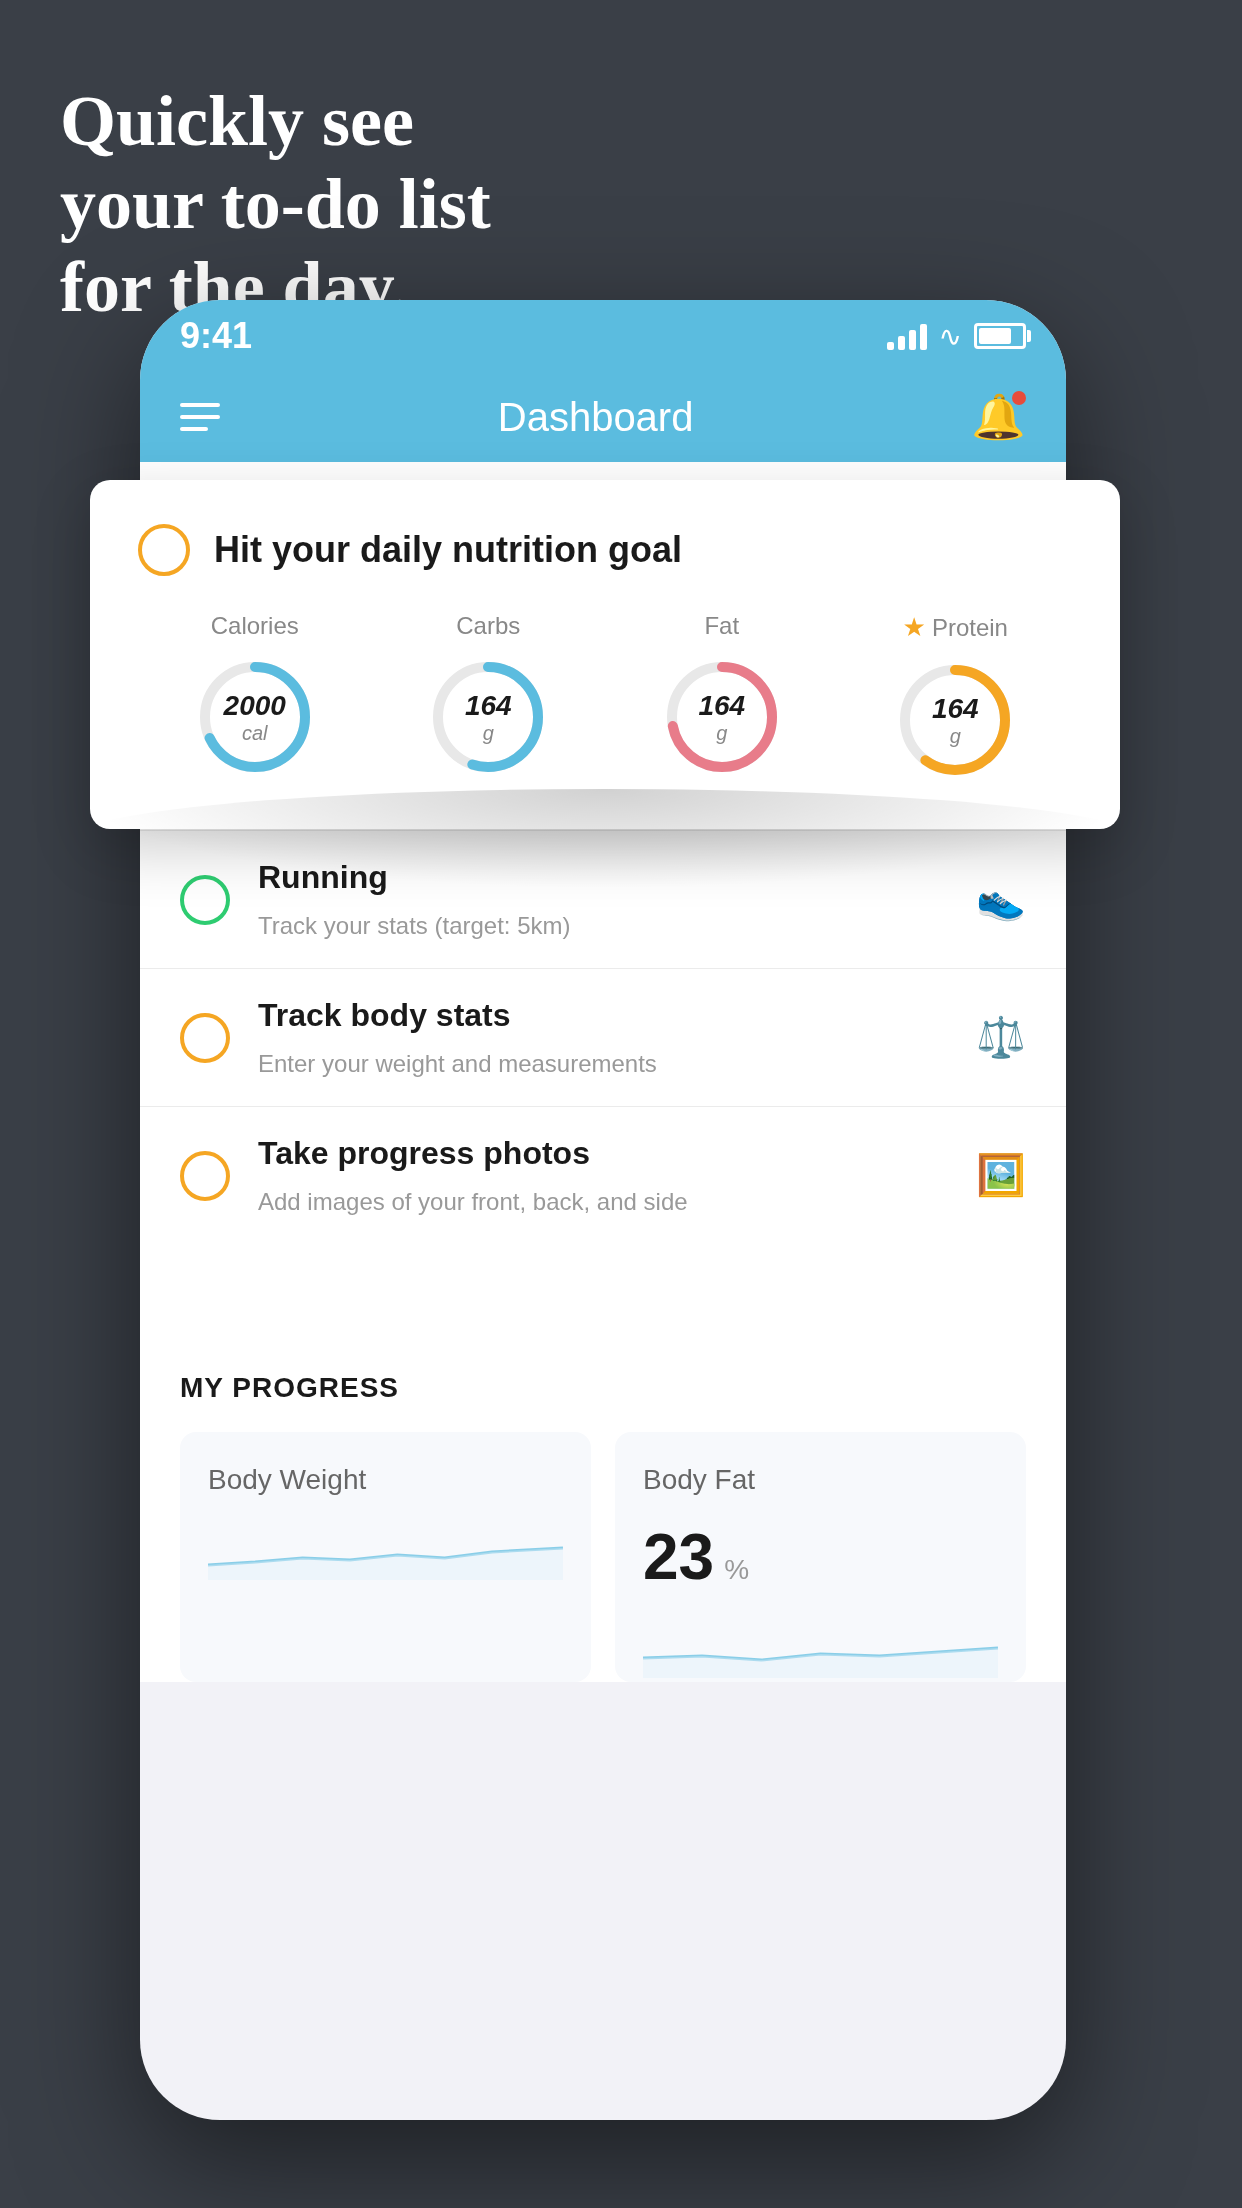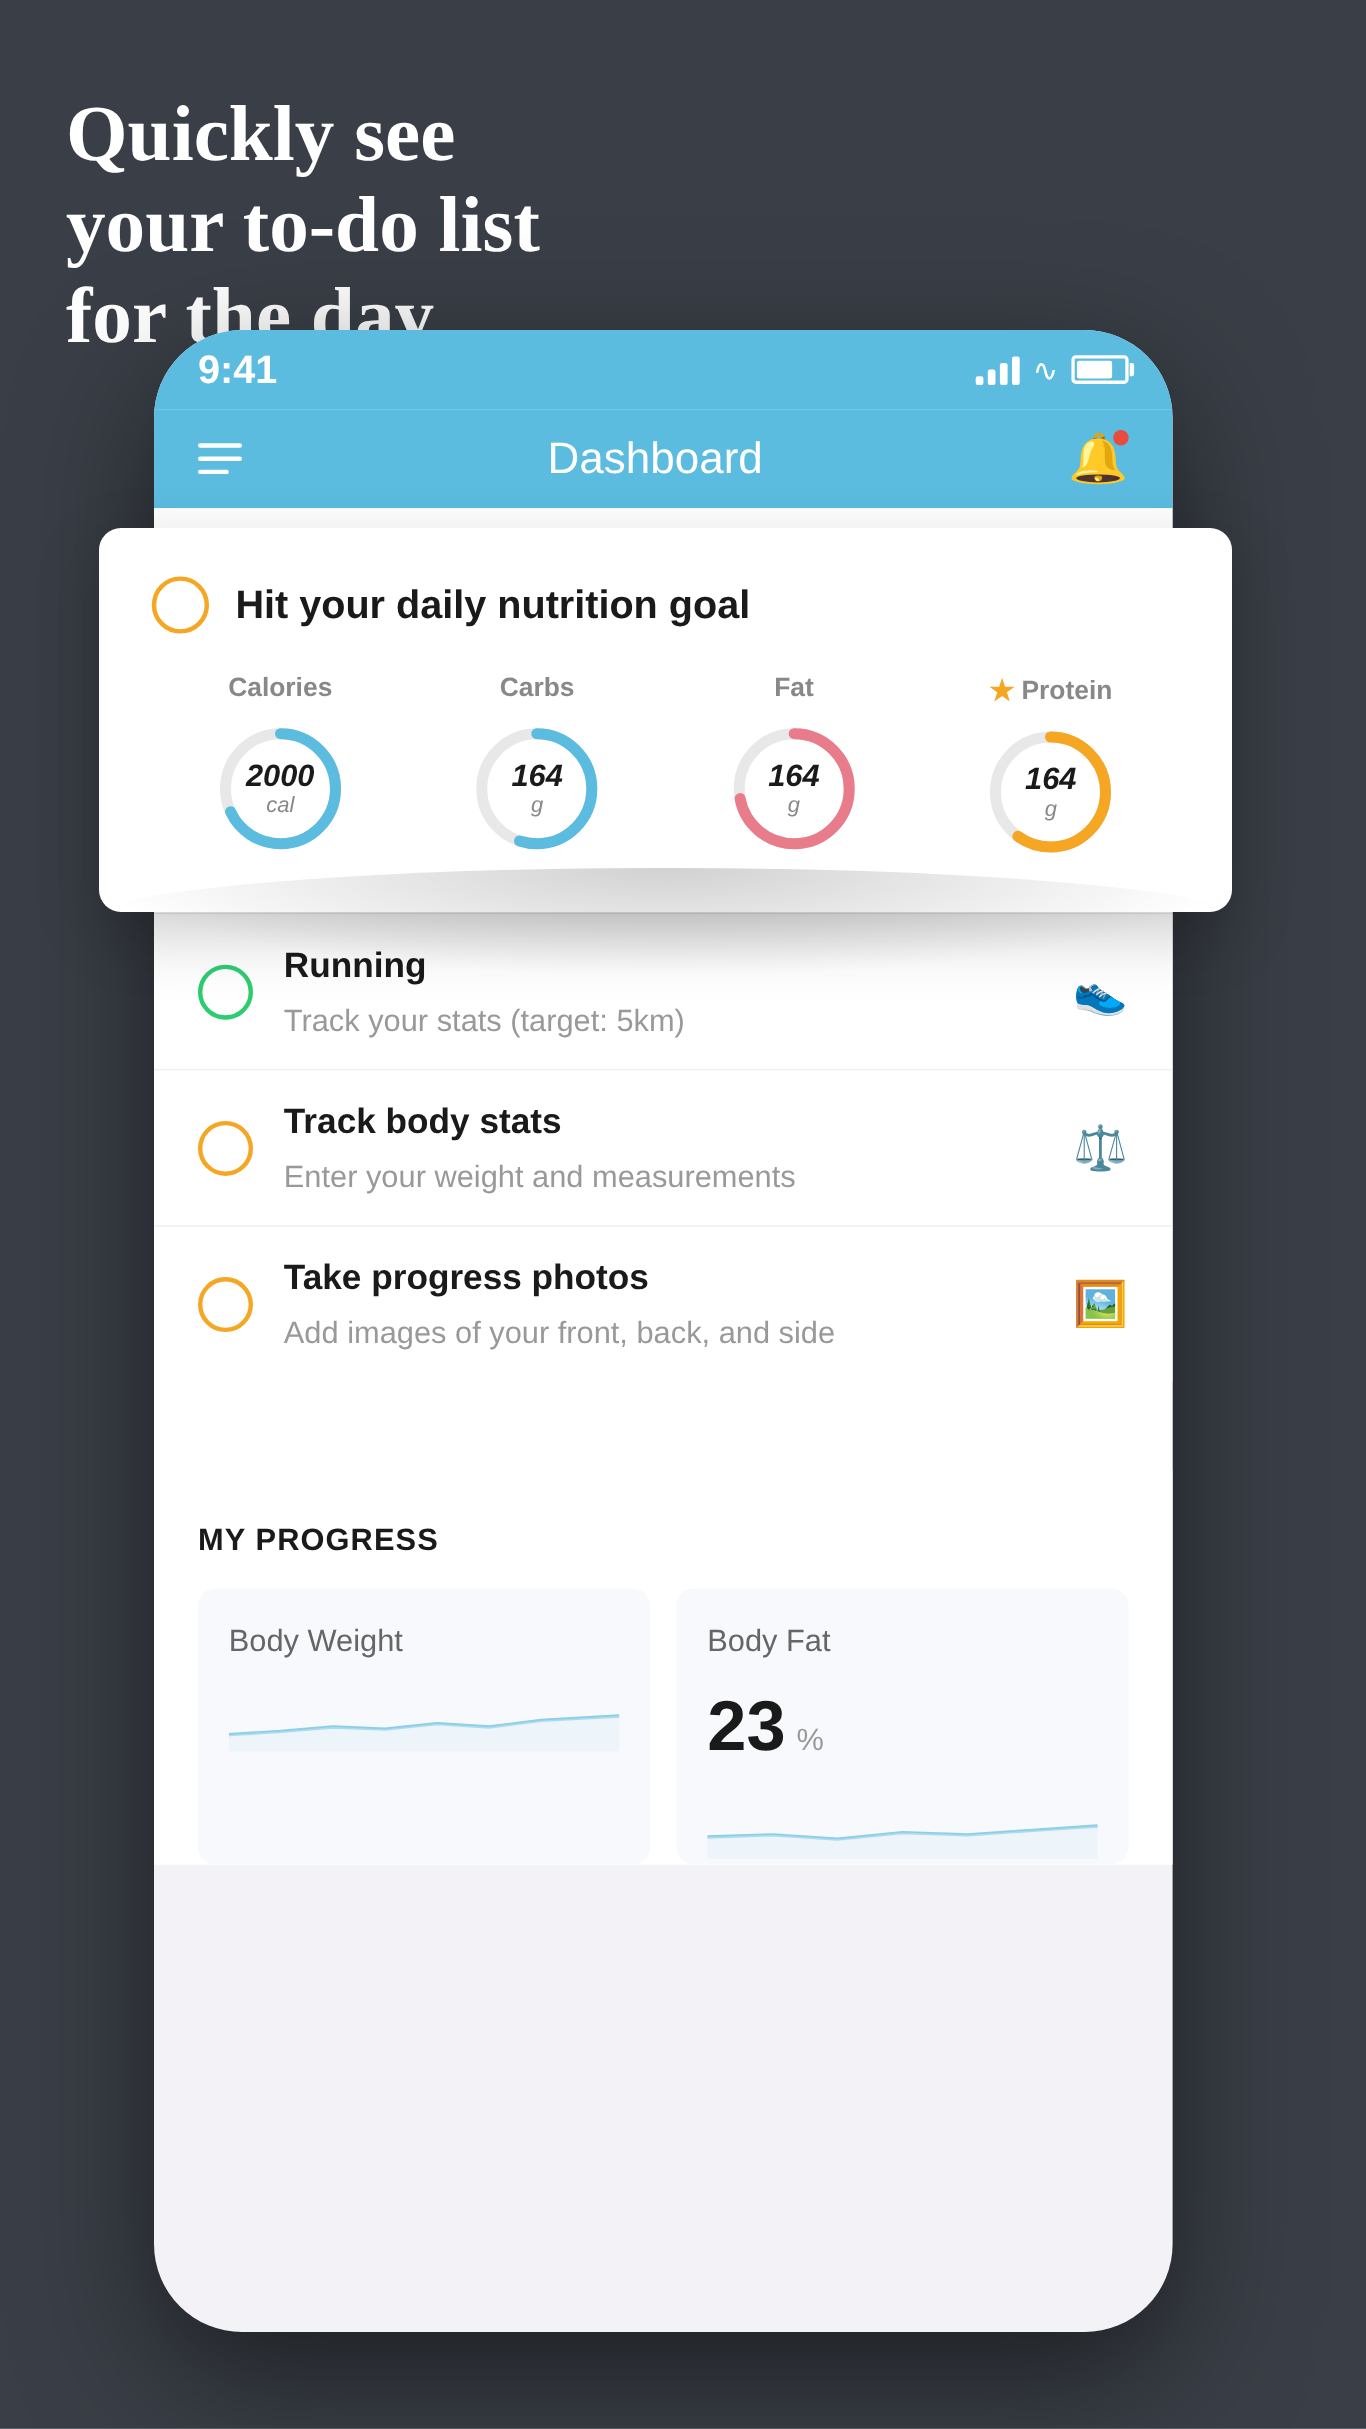--- a/index.html
+++ b/index.html
@@ -197,21 +197,21 @@
     }
     .nutrition-item {
       display: flex;
       flex-direction: column;
       align-items: center;
       gap: 12px;
     }
     .nutrition-label {
       font-size: 24px;
       color: #888;
-      font-weight: 700;
+      font-weight: 400;
     }
     .star-label {
       display: flex;
       align-items: center;
       gap: 6px;
     }
     .star {
       color: #f5a623;
       font-size: 26px;
     }
@@ -266,21 +266,21 @@
     .todo-text {
       flex: 1;
     }
     .todo-title {
       font-size: 32px;
       font-weight: 600;
       color: #1a1a1a;
       margin-bottom: 6px;
     }
     .todo-sub {
-      font-size: 28px;
+      font-size: 24px;
       color: #999;
       margin-top: 16px;
     }
     .todo-icon {
       font-size: 40px;
       color: #ccc;
       margin-left: 20px;
     }
 
     

